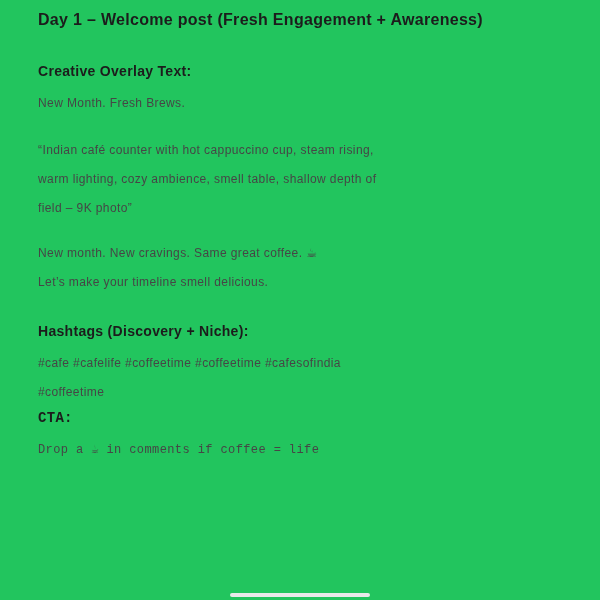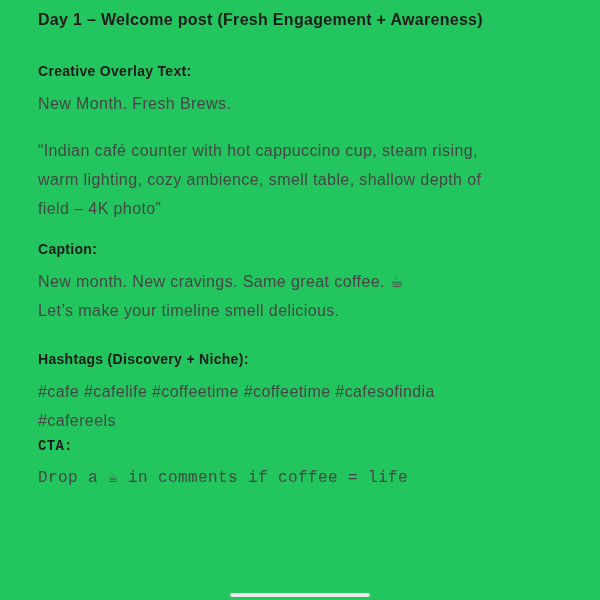--- a/index.html
+++ b/index.html
@@ -26,21 +26,21 @@
   }
   .section-label {
     font-size: 14px;
     font-weight: 700;
     color: #1c1c1c;
     letter-spacing: 0.3px;
     line-height: 20px;
     margin-bottom: 8px;
   }
   .section-line {
-    font-size: 16px;
+    font-size: 12px;
     font-weight: 400;
     color: #464646;
     letter-spacing: 0.4px;
     line-height: 29px;
     white-space: nowrap;
   }
   .s1 { margin-top: 30px; }
   .s2 { margin-top: 18px; }
   .s3 { margin-top: 16px; }
   .s4 { margin-top: 24px; }
@@ -65,33 +65,32 @@
   <div class="title">Day 1 – Welcome post (Fresh Engagement + Awareness)</div>
 
   <div class="section s1">
     <div class="section-label">Creative Overlay Text:</div>
     <div class="section-line">New Month. Fresh Brews.</div>
   </div>
 
   <div class="section s2">
     <div class="section-line">“Indian café counter with hot cappuccino cup, steam rising,</div>
     <div class="section-line">warm lighting, cozy ambience, smell table, shallow depth of</div>
-    <div class="section-line">field – 4K photo”</div>
+    <div class="section-line">field – 9K photo”</div>
   </div>
 
   <div class="section s3">
-    <div class="section-label">Caption:</div>
     <div class="section-line">New month. New cravings. Same great coffee. ☕</div>
     <div class="section-line">Let’s make your timeline smell delicious.</div>
   </div>
 
   <div class="section s4">
     <div class="section-label">Hashtags (Discovery + Niche):</div>
     <div class="section-line">#cafe #cafelife #coffeetime #coffeetime #cafesofindia</div>
-    <div class="section-line">#cafereels</div>
+    <div class="section-line">#coffeetime</div>
   </div>
 
   <div class="section s5">
     <div class="section-label">CTA:</div>
     <div class="section-line">Drop a ☕ in comments if coffee = life</div>
   </div>
 
 
   <div class="bottom-bar"></div>
 

